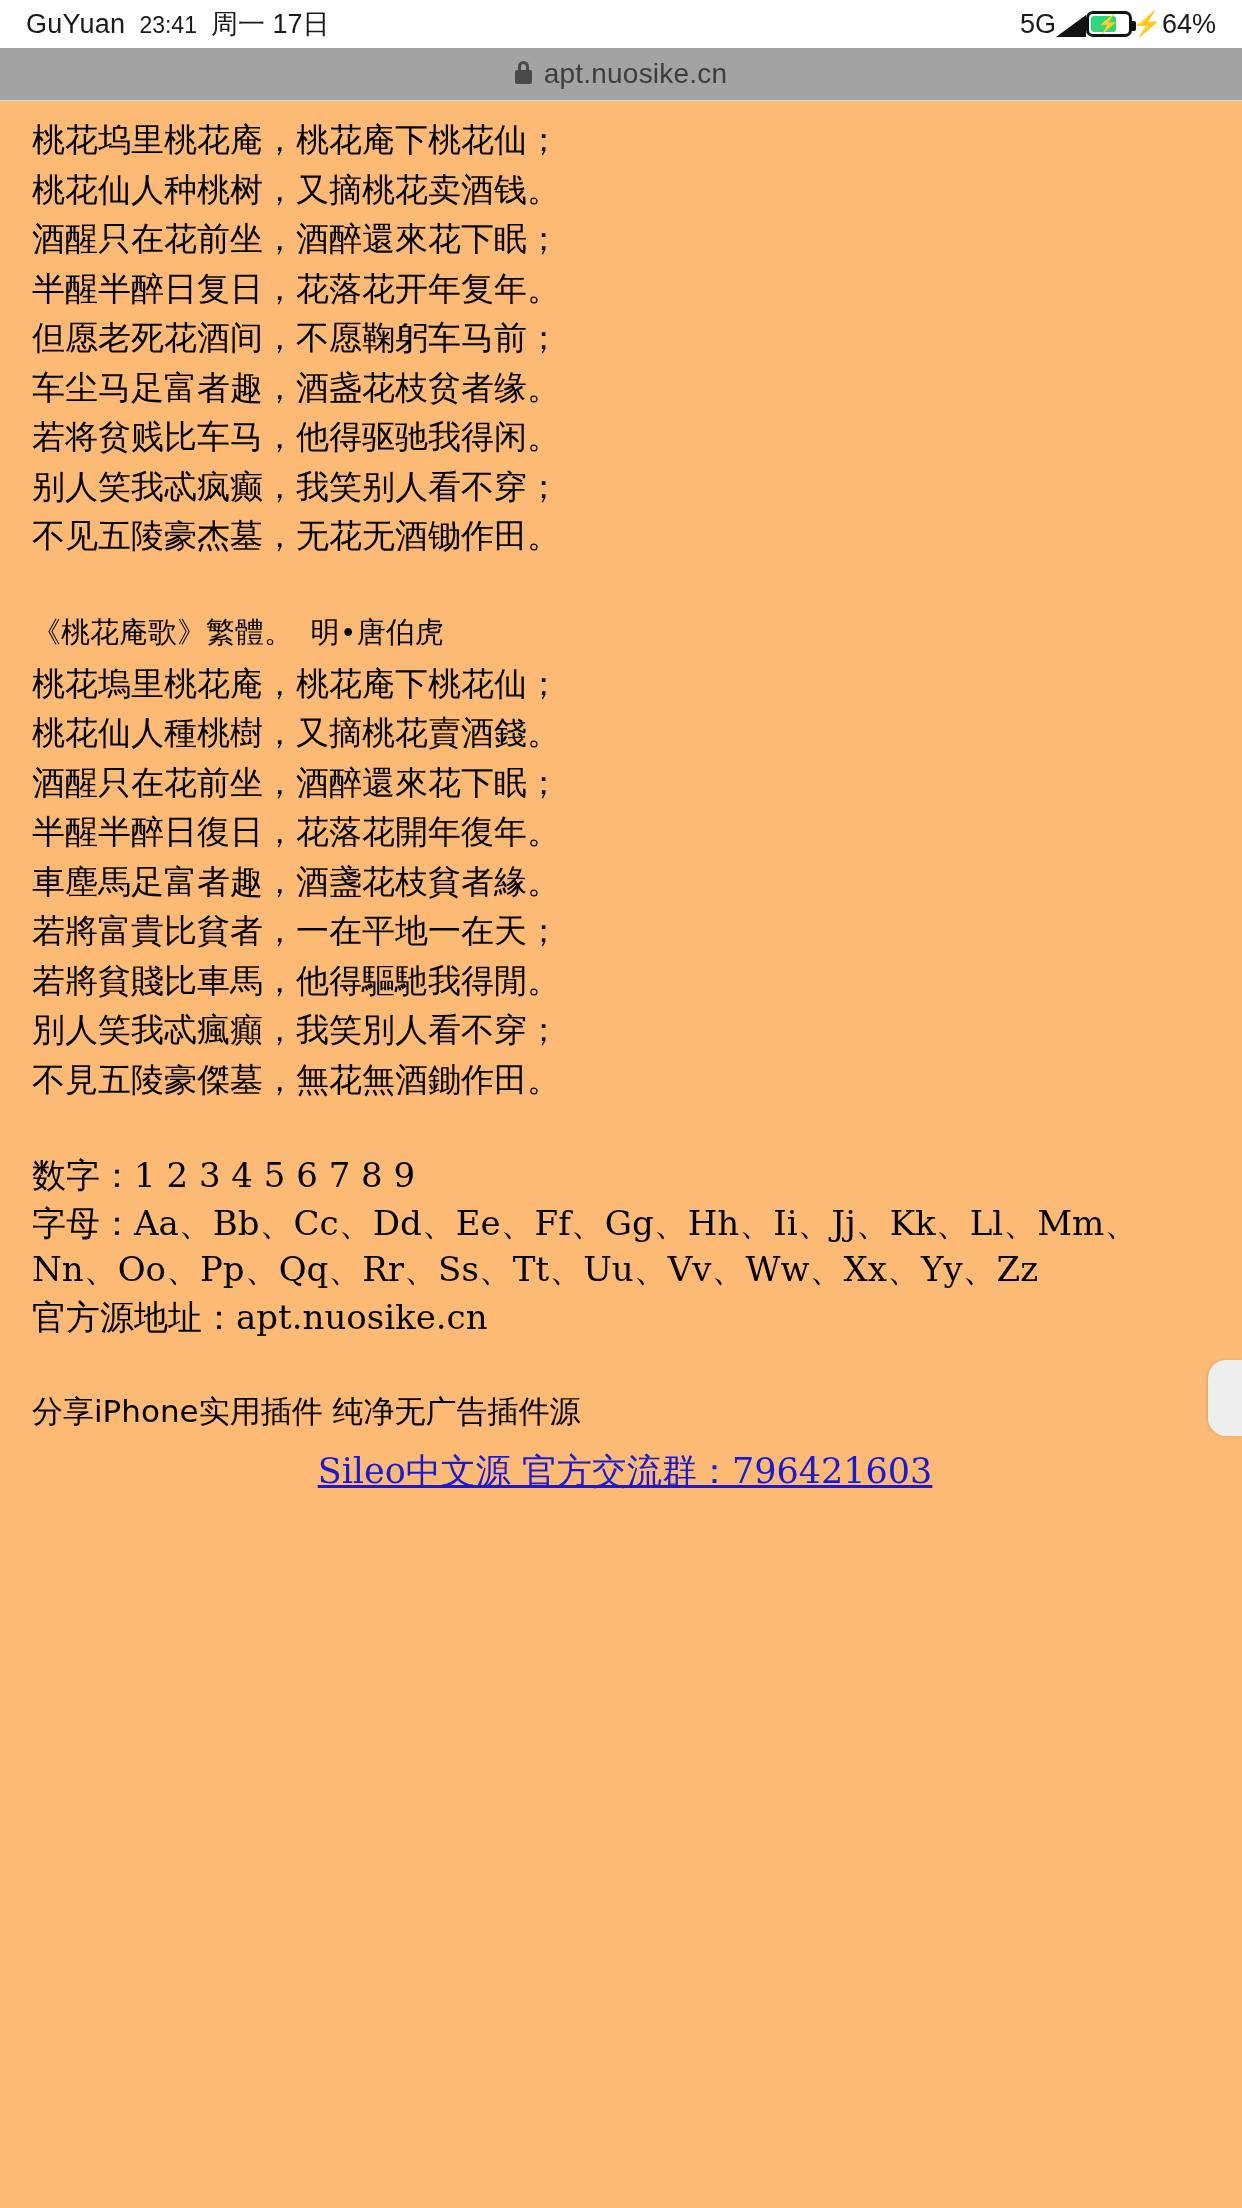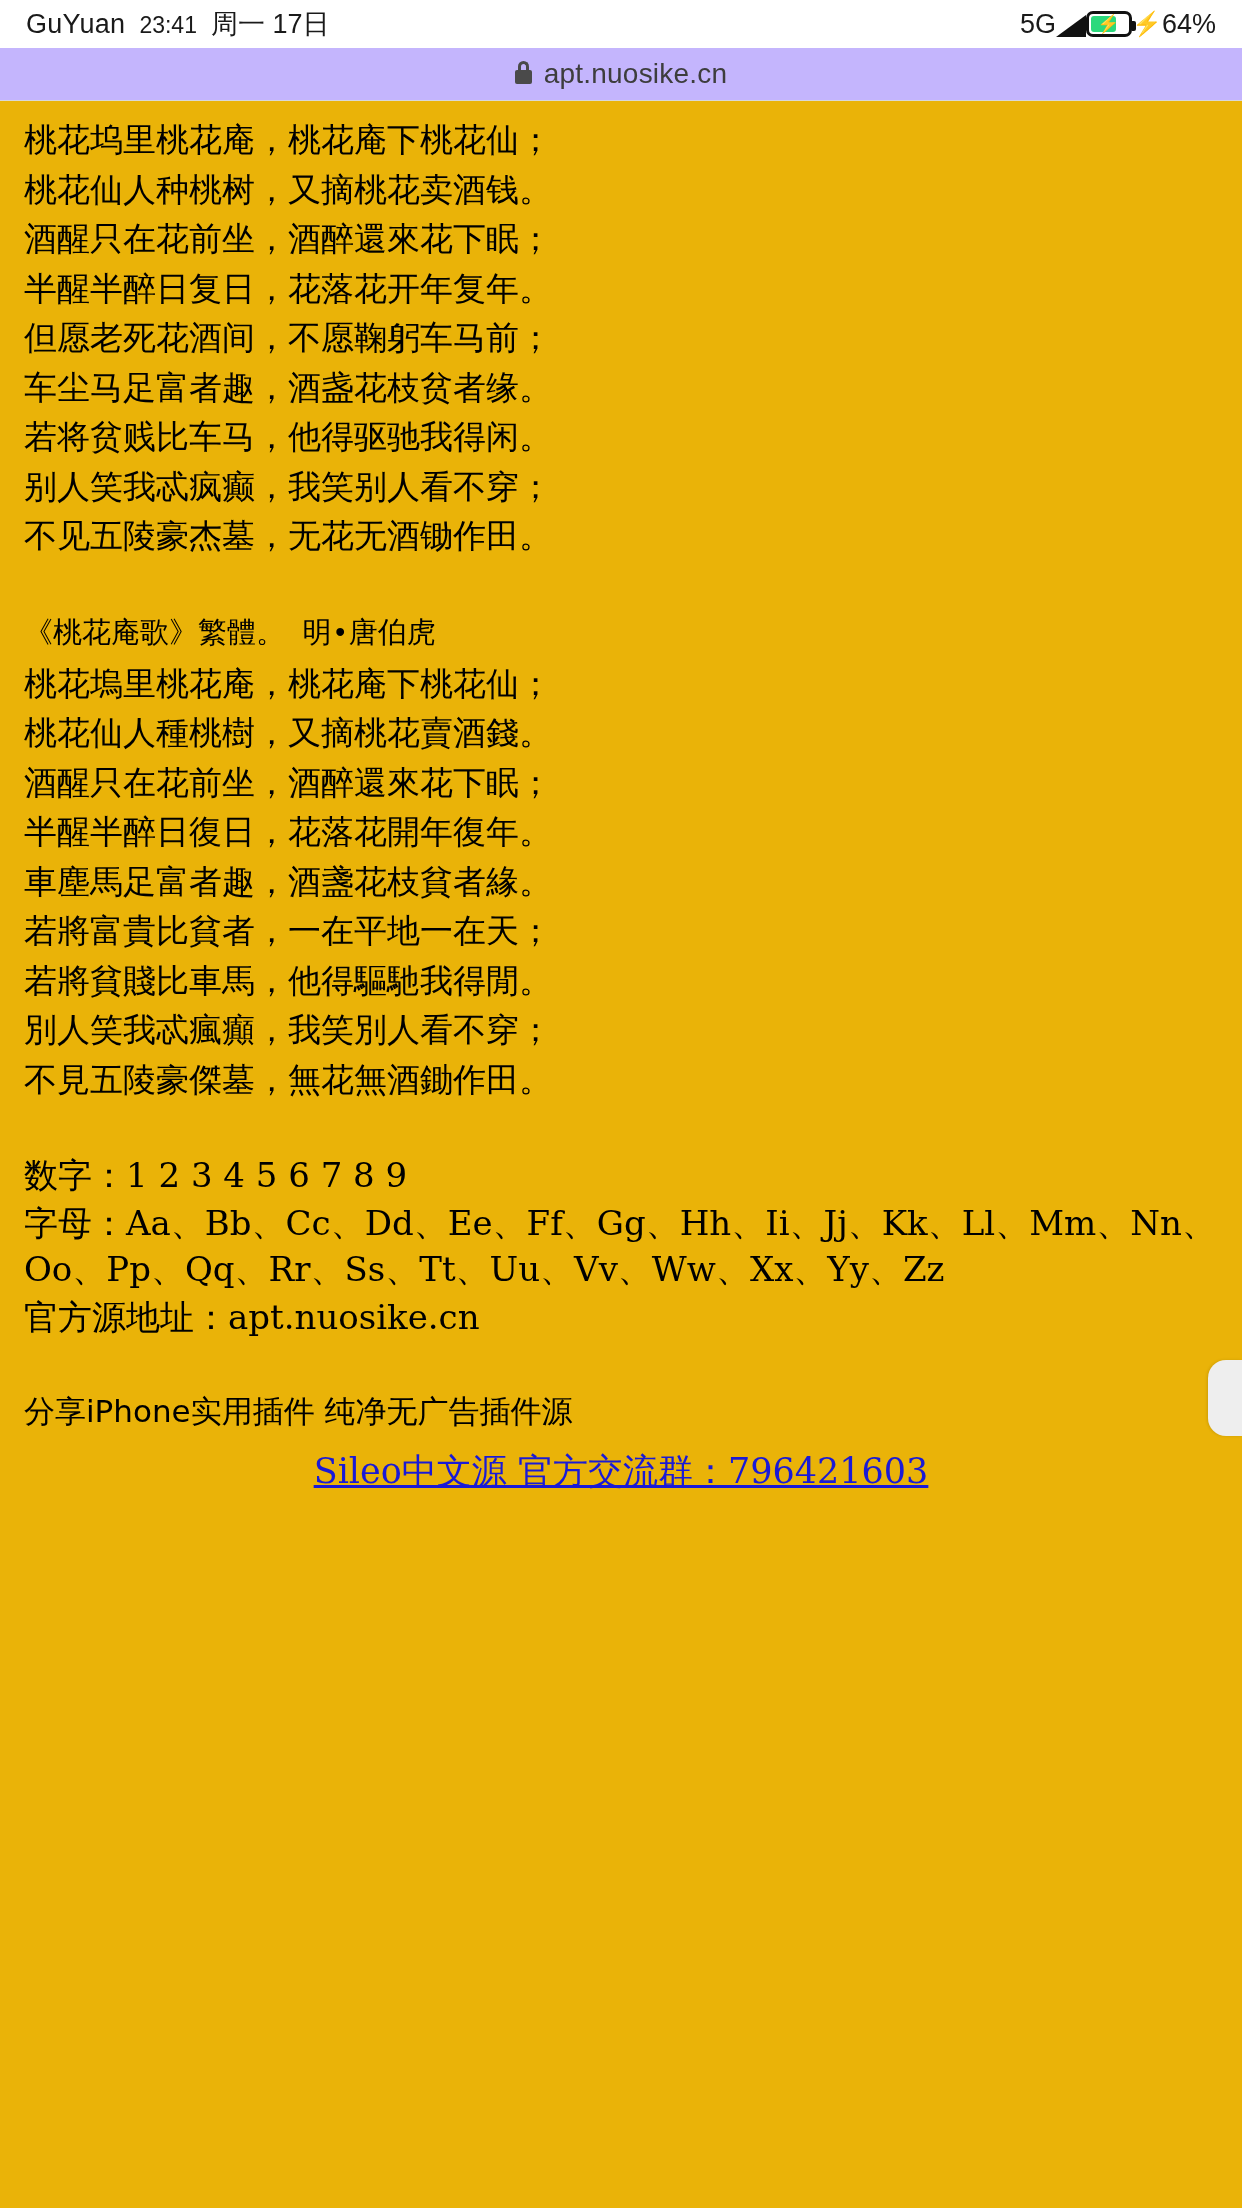--- a/index.html
+++ b/index.html
@@ -81,21 +81,21 @@
     font-size: 18px;
     color: #ffffff;
     line-height: 1;
   }
   .bolt-green { font-size: 24px; color: #2bd97c; }
   .batt-pct { font-size: 27px; }
 
   
   .urlbar {
     height: 52px;
-    background: #c4b5fd;
+    background: #a3a3a3;
     border-bottom: 1px solid #d8d8d8;
     display: flex;
     align-items: center;
     justify-content: center;
     gap: 12px;
   }
   .lock {
     width: 17px; height: 14px;
     background: #4a4a4a;
     border-radius: 2px;
@@ -119,22 +119,22 @@
     letter-spacing: 0.2px;
   }
 
   
   .page {
     position: absolute;
     top: 101px;
     left: 0;
     right: 0;
     bottom: 0;
-    background: #eab308;
-    padding: 14px 24px 0 24px;
+    background: #fdba74;
+    padding: 14px 24px 0 32px;
     box-sizing: border-box;
   }
   .poem-line {
     font-family: "DejaVu Sans", sans-serif;
     font-size: 33px;
     color: #000000;
     line-height: 49.5px;
     white-space: nowrap;
   }
   .gap { height: 49px; }

